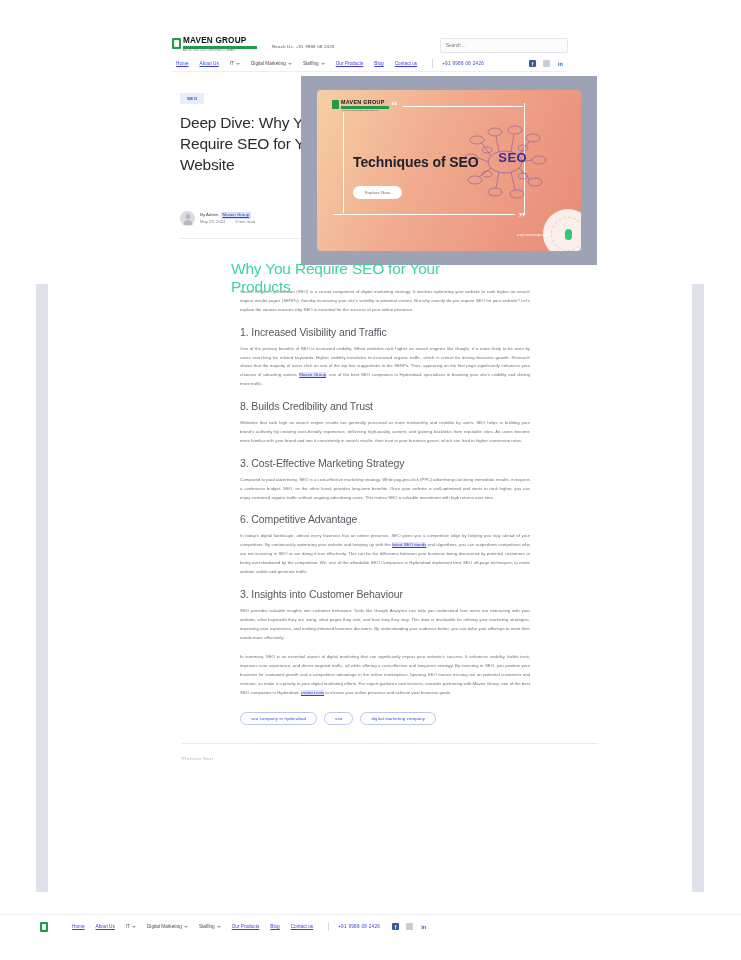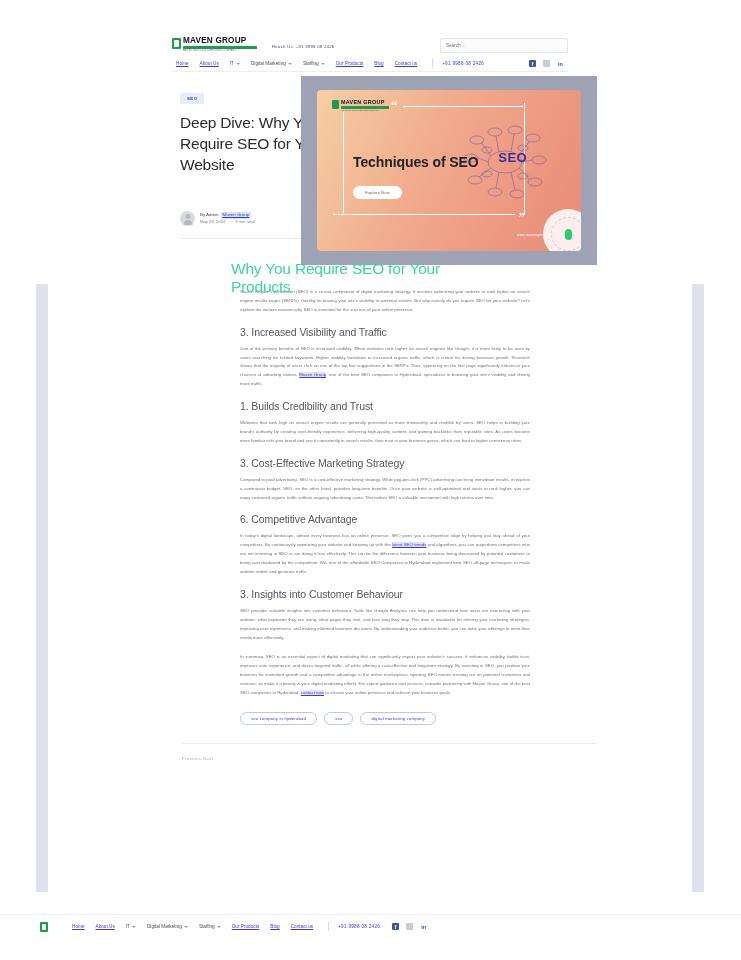--- a/index.html
+++ b/index.html
@@ -424,23 +424,23 @@
   </div>
 
   <div class="left-gutter"></div>
 
   <div class="article-wrap">
     <div class="article-panel">
       <div class="article-inner">
         <div class="art-col" id="article-col">
 
         <p class="body"><span>Search Engine Optimization (SEO) is a crucial component of digital marketing strategy. It involves optimizing your website to rank higher on search engine results pages (SERPs), thereby increasing your site's visibility to potential visitors. But why exactly do you require SEO for your website? Let's explore the various reasons why SEO is essential for the success of your online presence.</span></p>
-            <h3 class="sec">3. Increased Visibility and Traffic</h3>
+            <h3 class="sec">1. Increased Visibility and Traffic</h3>
             <p class="body"><span>One of the primary benefits of SEO is increased visibility. When websites rank higher on search engines like Google, it is more likely to be seen by users searching for related keywords. Higher visibility translates to increased organic traffic, which is critical for driving business growth. Research shows that the majority of users click on one of the top five suggestions in the SERPs. Thus, appearing on the first page significantly enhances your chances of attracting visitors. </span><span class="ilink hl">Maven Group</span><span>, one of the best SEO companies in Hyderabad, specializes in boosting your site's visibility and driving more traffic.</span></p>
-            <h3 class="sec">1. Builds Credibility and Trust</h3>
+            <h3 class="sec">8. Builds Credibility and Trust</h3>
             <p class="body"><span>Websites that rank high on search engine results are generally perceived as more trustworthy and credible by users. SEO helps in building your brand's authority by creating user-friendly experience, delivering high-quality content, and gaining backlinks from reputable sites. As users become more familiar with your brand and see it consistently in search results, their trust in your business grows, which can lead to higher conversion rates.</span></p>
             <h3 class="sec">3. Cost-Effective Marketing Strategy</h3>
             <p class="body"><span>Compared to paid advertising, SEO is a cost-effective marketing strategy. While pay-per-click (PPC) advertising can bring immediate results, it requires a continuous budget. SEO, on the other hand, provides long-term benefits. Once your website is well-optimized and starts to rank higher, you can enjoy sustained organic traffic without ongoing advertising costs. This makes SEO a valuable investment with high returns over time.</span></p>
             <h3 class="sec">6. Competitive Advantage</h3>
             <p class="body"><span>In today's digital landscape, almost every business has an online presence. SEO gives you a competitive edge by helping you stay ahead of your competitors. By continuously optimizing your website and keeping up with the </span><span class="ilink hl">latest SEO trends</span><span> and algorithms, you can outperform competitors who are not investing in SEO or are doing it less effectively. This can be the difference between your business being discovered by potential customers or being overshadowed by the competition. We, one of the affordable SEO Companies in Hyderabad implement best SEO off-page techniques, to make website visible and generate traffic.</span></p>
             <h3 class="sec">3. Insights into Customer Behaviour</h3>
             <p class="body"><span>SEO provides valuable insights into customer behaviour. Tools like Google Analytics can help you understand how users are interacting with your website, what keywords they are using, what pages they visit, and how long they stay. This data is invaluable for refining your marketing strategies, improving user experience, and making informed business decisions. By understanding your audience better, you can tailor your offerings to meet their needs more effectively.</span></p>
             <p class="body"><span>In summary, SEO is an essential aspect of digital marketing that can significantly impact your website's success. It enhances visibility, builds trust, improves user experience, and drives targeted traffic, all while offering a cost-effective and long-term strategy. By investing in SEO, you position your business for sustained growth and a competitive advantage in the online marketplace. Ignoring SEO means missing out on potential customers and revenue, so make it a priority in your digital marketing efforts. For expert guidance and services, consider partnering with Maven Group, one of the best SEO companies in Hyderabad. </span><span class="ilink hl">contact now</span><span> to elevate your online presence and achieve your business goals.</span></p>
             <div class="tag-row">
               <div class="tag">seo company in hyderabad</div>

